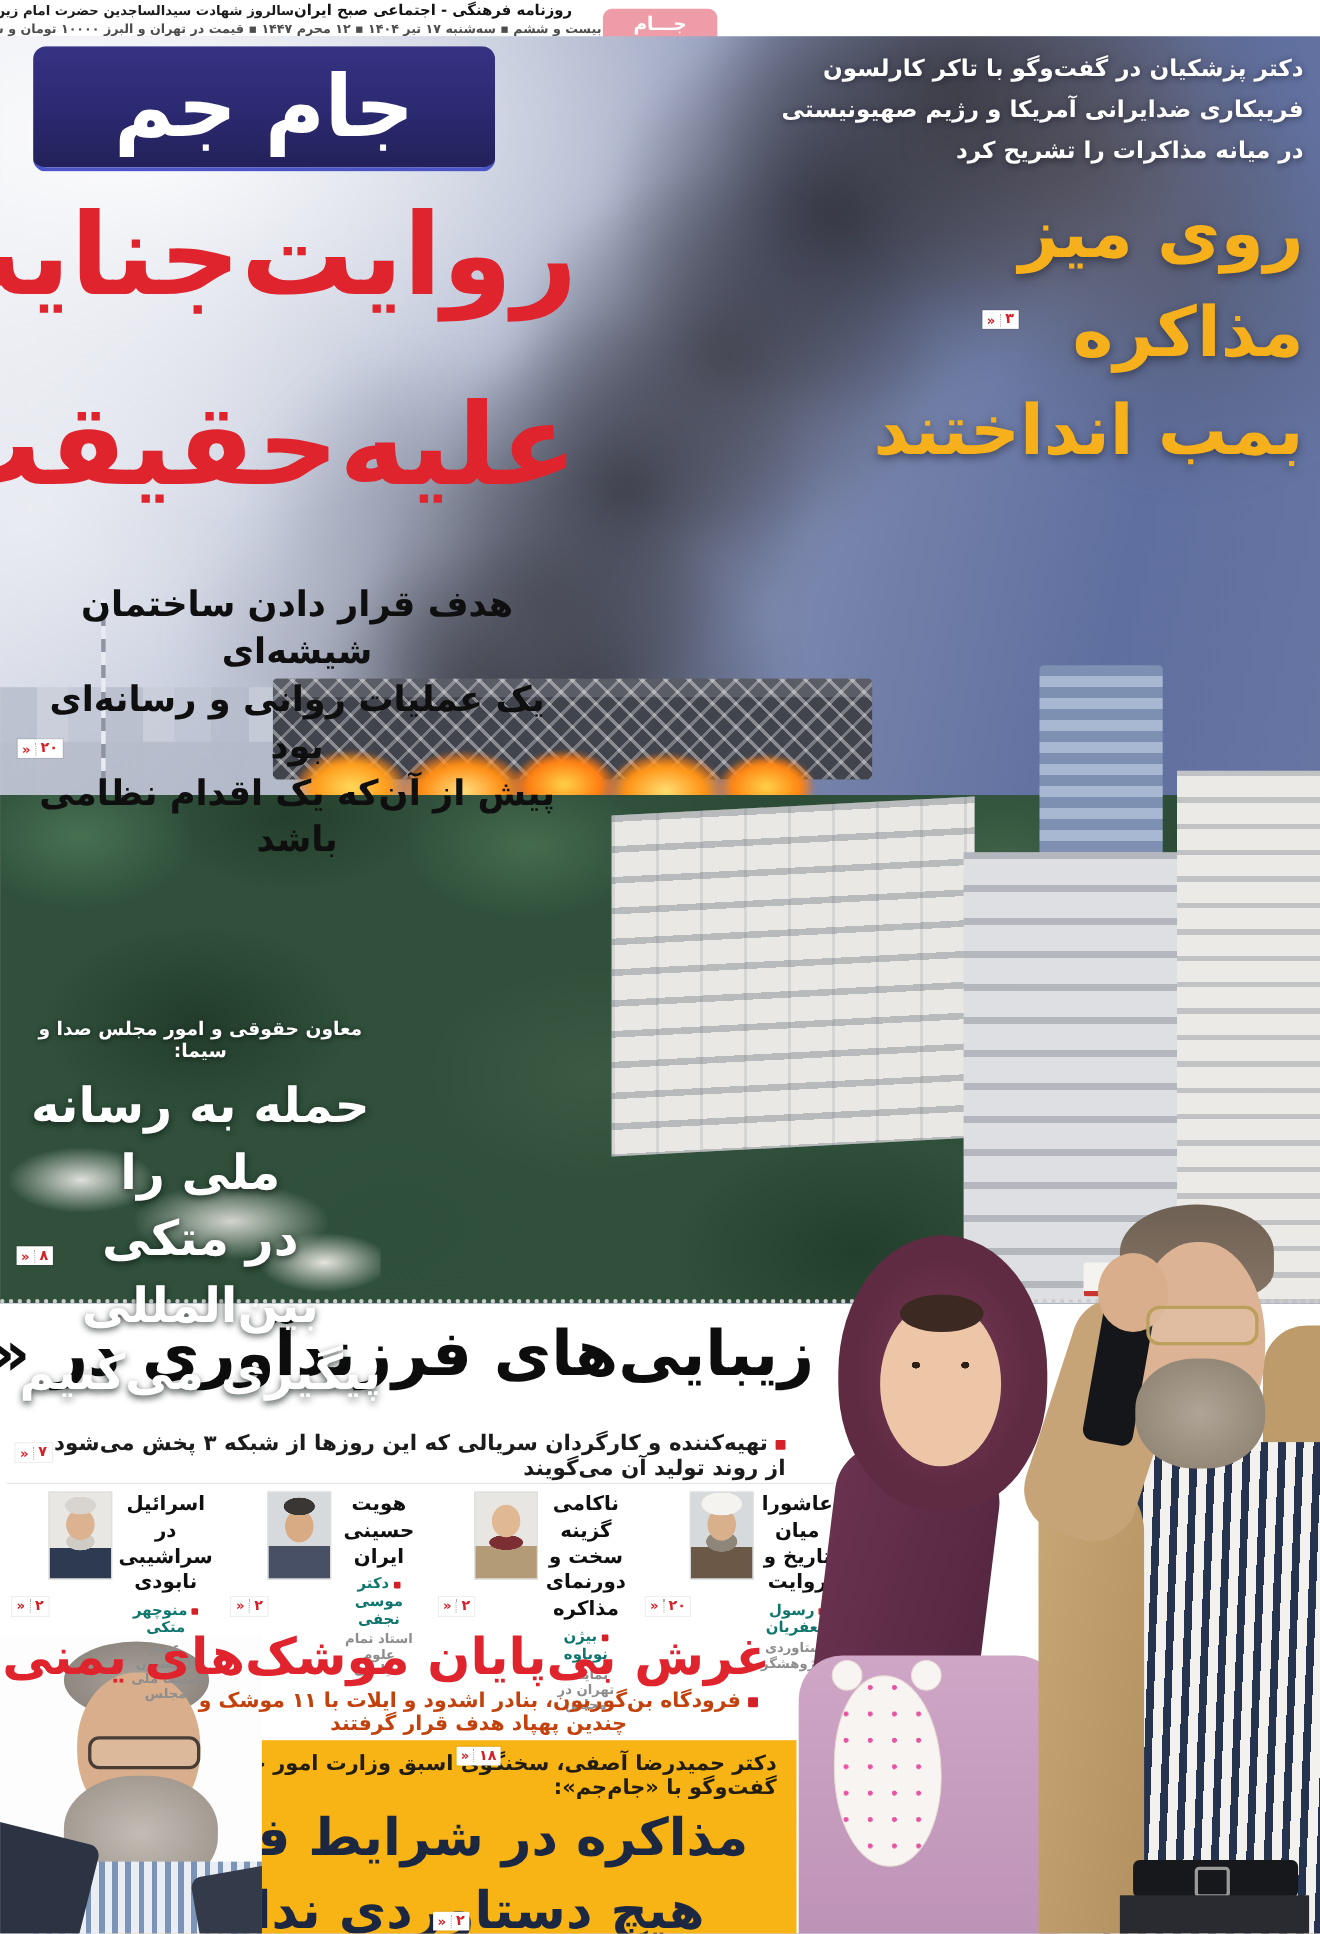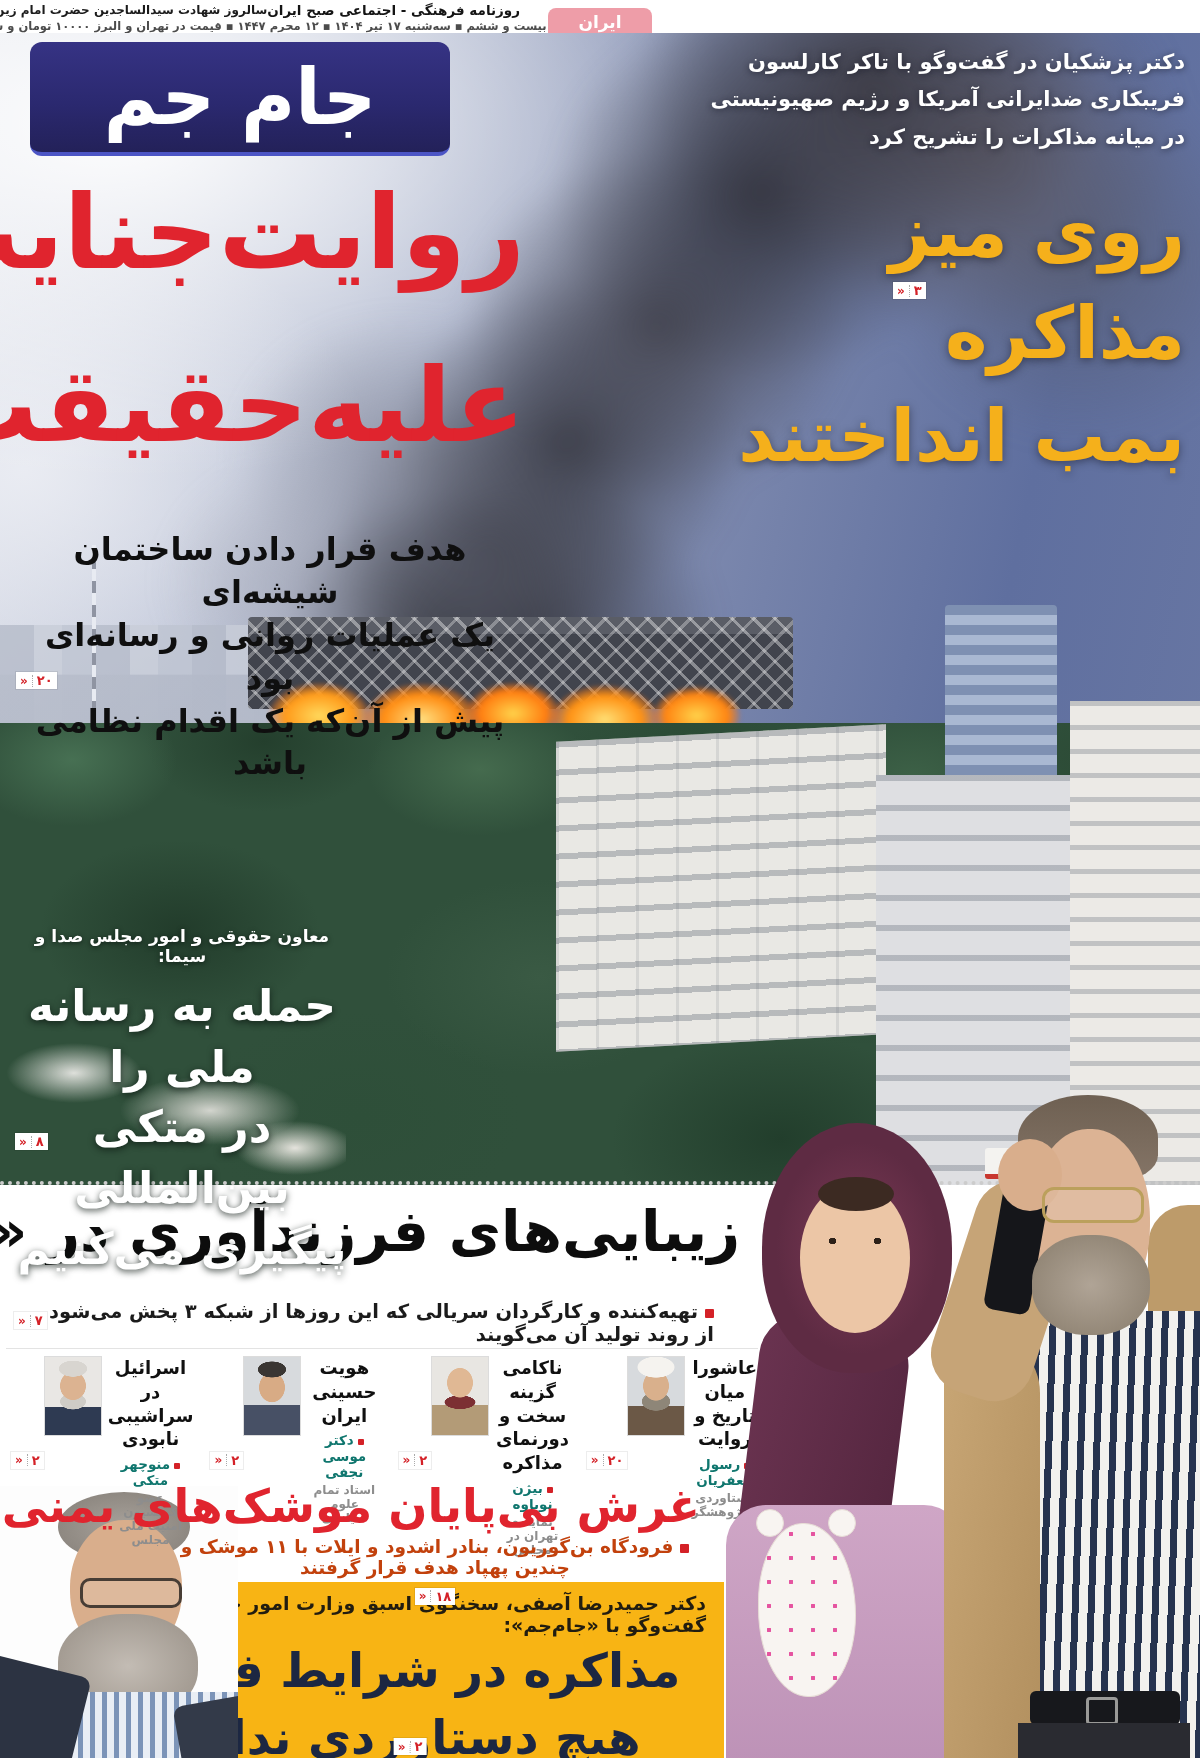--- a/index.html
+++ b/index.html
@@ -100,21 +100,21 @@
   
   .lead-hl{left:15px;top:146px;width:510px;text-align:center;z-index:10;
     color:#e0242e;font-weight:900;font-size:103px;line-height:1.68;}
   .lead-hl div{white-space:nowrap;}
   .lead-dek{left:20px;top:528px;width:500px;text-align:center;z-index:10;
     color:#0f0f0f;font-weight:800;font-size:32px;line-height:1.34;}
 
   .neg{right:15px;top:44px;width:480px;text-align:right;z-index:10;}
   .neg .kick{color:#fff;font-weight:800;font-size:21px;line-height:1.78;
     text-shadow:0 1px 6px rgba(20,22,35,.65);}
-  .neg .hl{margin-top:24px;color:#f5b01b;font-weight:900;font-size:72px;line-height:1.42;
+  .neg .hl{margin-top:12px;color:#f5b01b;font-weight:900;font-size:63px;line-height:1.42;
     text-shadow:0 2px 8px rgba(20,22,35,.5);}
 
   .irib{left:14px;top:926px;width:336px;text-align:center;z-index:10;}
   .irib .kick{color:#fff;font-weight:800;font-size:17px;margin-bottom:10px;
     text-shadow:0 1px 5px rgba(10,20,15,.8);}
   .irib .hl{color:#fff;font-weight:900;font-size:44px;line-height:1.38;
     text-shadow:0 2px 7px rgba(10,20,15,.75);}
 
   
   .pg{display:inline-flex;align-items:center;background:#fff;color:#d42127;
@@ -245,21 +245,21 @@
 <div class="page">
 
   <div class="abs hline1">
     <span class="tagline">روزنامه فرهنگی - اجتماعی صبح ایران</span>
     <span class="condolence">سالروز شهادت سیدالساجدین حضرت امام زین‌العابدین (ع) را تسلیت می‌گوییم</span>
   </div>
   <div class="abs hline2">
     <span class="issue-badge">۷۰۸۵</span>
     <span class="issue-line">سال بیست و ششم ▪ سه‌شنبه ۱۷ تیر ۱۴۰۴ ▪ ۱۲ محرم ۱۴۴۷ ▪ قیمت در تهران و البرز ۱۰۰۰۰ تومان و سایر استان‌ها ۷۰۰۰ تومان ▪ ۲۰ صفحه</span>
   </div>
-  <div class="abs brand-tab">ایران</div>
+  <div class="abs brand-tab">جـــام</div>
 
   <div class="abs logo">
     <span>جام جم</span>
   </div>
 
   <div class="abs photo">
     <div class="smoke"></div>
     <div class="abs city"></div>
     <div class="abs mast"></div>
     <div class="abs truss"></div>

